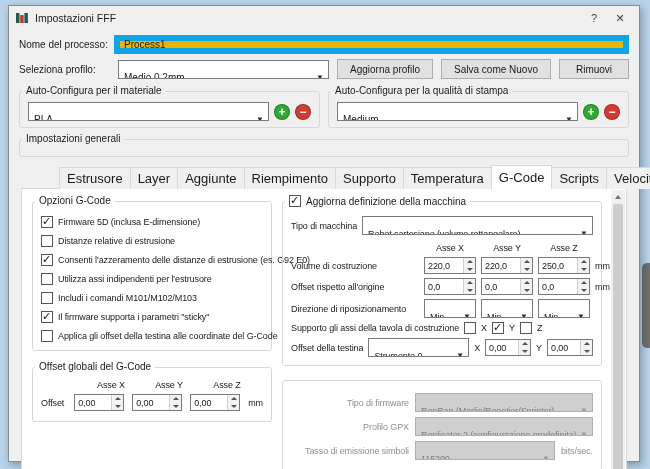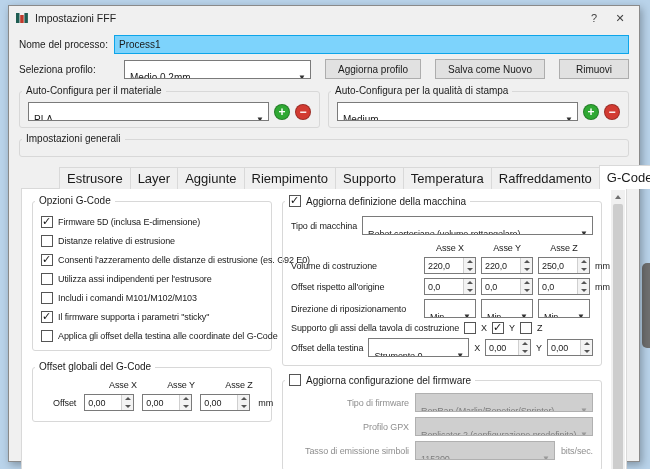--- a/index.html
+++ b/index.html
@@ -19,21 +19,21 @@
   }
   
   .titlebar{ height:24px; display:flex; align-items:center; padding:0 6px; flex:none; }
   .app-icon{ width:14px; height:14px; margin-right:6px; flex:none; }
   .title{ flex:1; font-size:10.5px; color:#222; }
   .tb-btn{ width:26px; height:20px; display:flex; align-items:center; justify-content:center;
     color:#444; font-size:11px; cursor:default; }
   
   .hrow{ display:flex; align-items:center; padding:0 10px; margin-top:5px; flex:none; }
   .lbl{ white-space:nowrap; }
-  .tinput{ flex:1; height:19px; background:#7dd3fc; border:1px solid #0ea5e9;
+  .tinput{ flex:1; height:19px; background:#eab308; border:6px solid #0ea5e9;
     display:flex; align-items:center; padding:0 4px; }
   .dd{ height:19px; background:#fff; border:1px solid #7a7a7a; display:flex;
     align-items:center; padding:16px 2px 0 5px; white-space:nowrap; overflow:hidden; }
   .dd .dd-val{ flex:1; overflow:hidden; text-overflow:ellipsis; white-space:nowrap; }
   .dd .arr{ flex:none; width:12px; text-align:center; color:#333; font-size:8px; }
   .dd.disabled{ background:#cfcfcf; border-color:#b0b0b0; color:#7d7d7d; }
   .dd.disabled .arr{ color:#9a9a9a; }
   .btn{ height:20px; background:#e1e1e1; border:1px solid #adadad; padding:0 12px;
     display:flex; align-items:center; justify-content:center; white-space:nowrap; }
   
@@ -113,21 +113,21 @@
     <span class="tb-btn">✕</span>
   </div>
 
   <div class="hrow">
     <span class="lbl" style="width:95px;">Nome del processo:</span>
     <span class="tinput">
       <span>Process1</span>
     </span>
   </div>
 
-  <div class="hrow" style="gap:14px;">
+  <div class="hrow" style="gap:8px;">
     <span class="lbl" style="width:91px;">Seleziona profilo:</span>
     <span class="dd" style="flex:1;">
       <span class="dd-val">Medio 0.2mm</span>
       <span class="arr">▼</span>
     </span>
     <span class="btn">Aggiorna profilo</span>
     <span class="btn">Salva come Nuovo</span>
     <span class="btn" style="min-width:70px;">Rimuovi</span>
   </div>
 
@@ -163,21 +163,20 @@
   </div>
 
   <div class="tabwrap">
     <div class="tabs">
       <span class="tab">Estrusore</span>
       <span class="tab">Layer</span>
       <span class="tab">Aggiunte</span>
       <span class="tab">Riempimento</span>
       <span class="tab">Supporto</span>
       <span class="tab">Temperatura</span>
-      <span class="tab">Raffreddamento</span>
       <span class="tab checked">G-Code</span>
       <span class="tab">Scripts</span>
       <span class="tab">Velocità</span>
       <span class="tab">Altro</span>
 
     </div>
 
     <div class="panel">
 
       <div class="col-left">
@@ -207,21 +206,21 @@
           <label class="cb small checked" style="margin-top:7px;">
             <span class="box"></span>
             <span>Il firmware supporta i parametri "sticky"</span>
           </label>
           <label class="cb small" style="margin-top:7px;">
             <span class="box"></span>
             <span>Applica gli offset della testina alle coordinate del G-Code</span>
           </label>
         </div>
 
-        <div class="group on-white" style="padding:8px 8px 10px 20px; margin-top:16px;">
+        <div class="group on-white" style="padding:8px 8px 10px 8px; margin-top:16px;">
           <span class="legend">Offset globali del G-Code</span>
           <div class="axis-head small" style="margin-top:4px; padding-left:45px; gap:8px;">
             <span class="h" style="width:50px;">Asse X</span>
             <span class="h" style="width:50px;">Asse Y</span>
             <span class="h" style="width:50px;">Asse Z</span>
           </div>
           <div class="mrow small" style="gap:8px;">
             <span style="width:37px;">Offset</span>
             <span class="spin" style="width:50px;">
               <span class="val">0,00</span>
@@ -375,26 +374,20 @@
               <span class="val">0,00</span>
               <span class="sbtns">
                   <i class="up"></i>
                   <i class="dn"></i>
                 </span>
             </span>
           </div>
         </div>
 
         <div class="group on-white" style="padding:10px 8px 10px 8px; margin-top:14px;">
-          <span class="legend">
-            <label class="cb">
-              <span class="box"></span>
-              <span>Aggiorna configurazione del firmware</span>
-            </label>
-          </span>
 
           <div class="fw-row small" style="margin-top:2px;">
             <span class="fw-label">Tipo di firmware</span>
             <span class="dd disabled" style="flex:1;">
               <span class="dd-val">RepRap (Marlin/Repetier/Sprinter)</span>
               <span class="arr">▼</span>
             </span>
           </div>
           <div class="fw-row small">
             <span class="fw-label">Profilo GPX</span>

